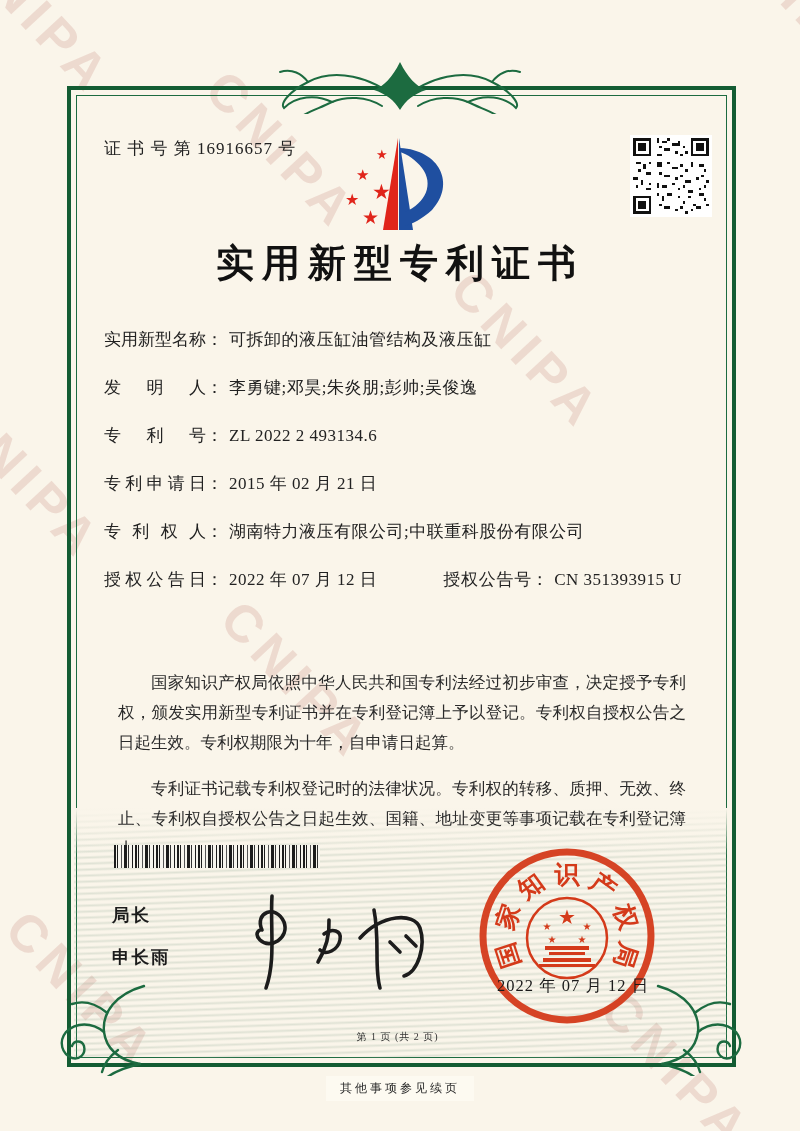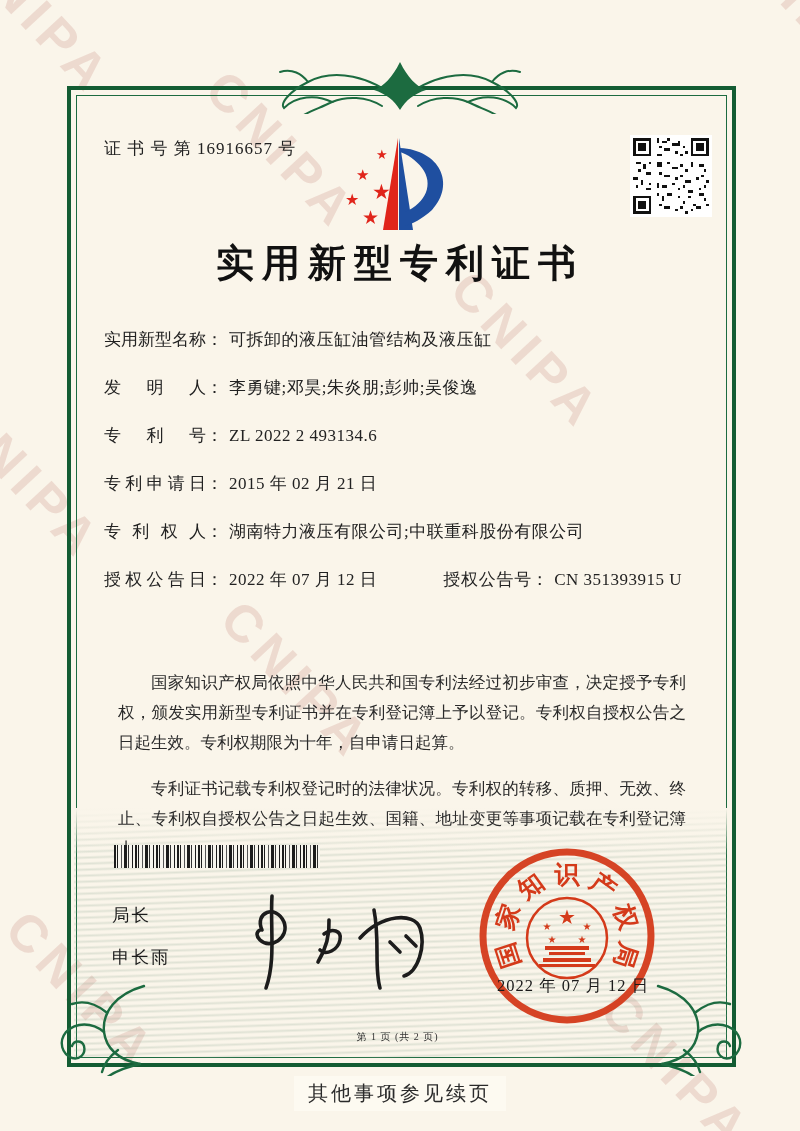--- a/index.html
+++ b/index.html
@@ -72,39 +72,39 @@
   .barcode{
     position:absolute;left:114px;top:845px;width:206px;height:23px;z-index:2;
     background:repeating-linear-gradient(90deg,
       #1c1c1c 0 2px,#f7f5ee 2px 3px,#1c1c1c 3px 4px,#f7f5ee 4px 7px,
       #555 7px 8px,#f7f5ee 8px 10px,#1c1c1c 10px 13px,#f7f5ee 13px 14px,
       #333 14px 15px,#f7f5ee 15px 18px,#1c1c1c 18px 19px,#f7f5ee 19px 21px);
   }
   
   .director{position:absolute;left:112px;top:903px;z-index:2;font-size:17.5px;
     font-family:"Liberation Sans","DejaVu Sans",sans-serif;color:#1b1b1b;}
-  .director div{margin-bottom:18px;letter-spacing:2px;}
+  .director div{margin-bottom:18px;letter-spacing:2px;font-weight:bold;}
   .signature{position:absolute;left:232px;top:888px;z-index:3;}
   
   .seal{position:absolute;left:477px;top:846px;width:180px;height:180px;z-index:3;}
   .seal-chars span{
     position:absolute;left:50%;top:50%;
     font-size:25px;font-weight:bold;color:#d43a1a;
     font-family:"Liberation Serif","DejaVu Serif",serif;
   }
   .seal-date{
     position:absolute;left:497px;top:975px;width:150px;z-index:4;
     font-size:16.5px;color:#1a1a1a;letter-spacing:1px;white-space:nowrap;
   }
   
   .page-info{position:absolute;left:67px;top:1030px;width:661px;text-align:center;
     font-size:10px;z-index:2;color:#333;letter-spacing:1px;}
   .continuation{
     position:absolute;left:400px;top:1076px;transform:translateX(-50%);
-    background:#fdfaf1;padding:4px 14px;font-size:20px;letter-spacing:3px;
+    background:#fdfaf1;padding:4px 14px;font-size:12px;letter-spacing:3px;
     z-index:2;color:#2a2a2a;white-space:nowrap;
   }
 </style>
 </head>
 <body>
 
 <span class="wm" style="left:-60px;top:-15px;">CNIPA</span>
 <span class="wm" style="left:700px;top:-35px;">CNIPA</span>
 <span class="wm" style="left:185px;top:120px;">CNIPA</span>
 <span class="wm" style="left:430px;top:320px;">CNIPA</span>

